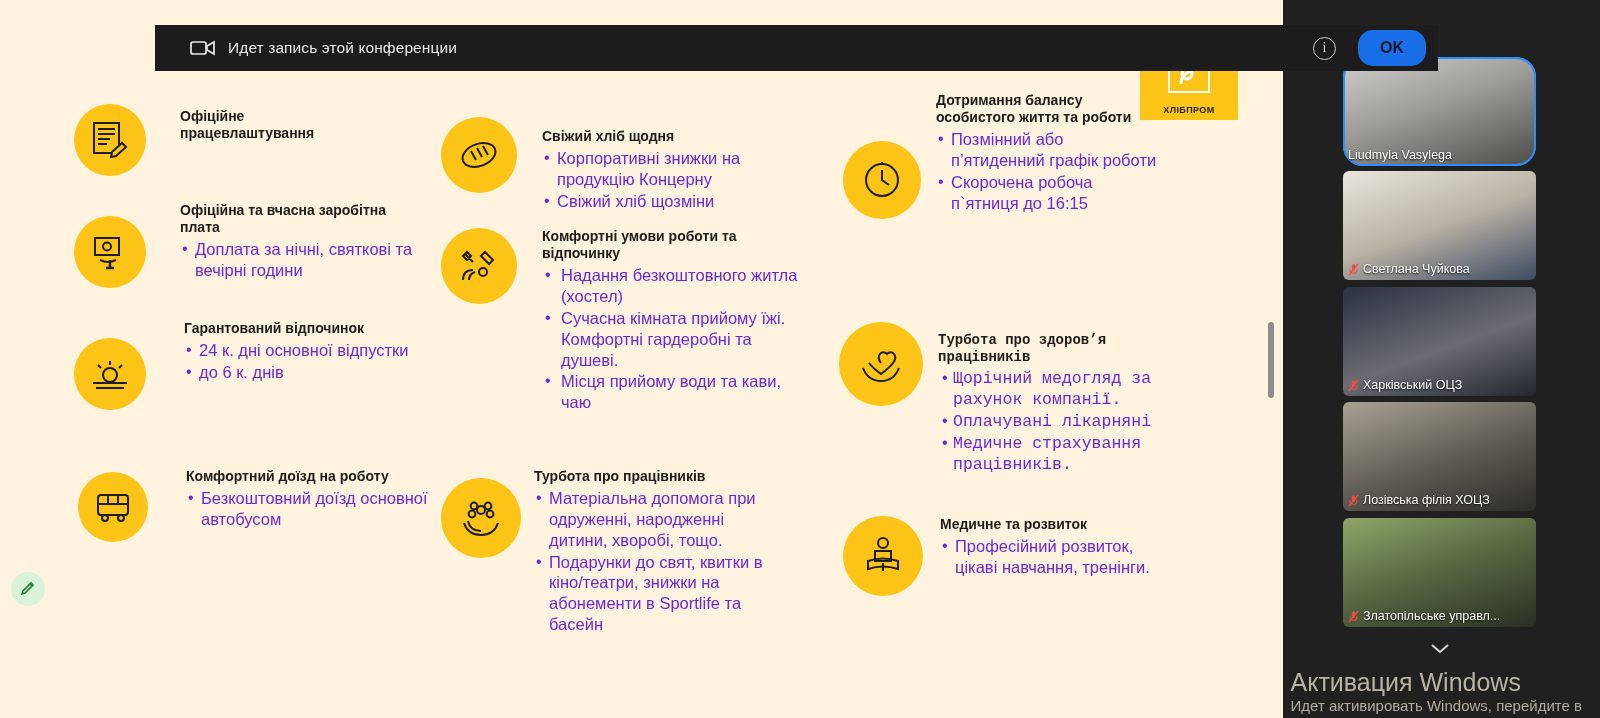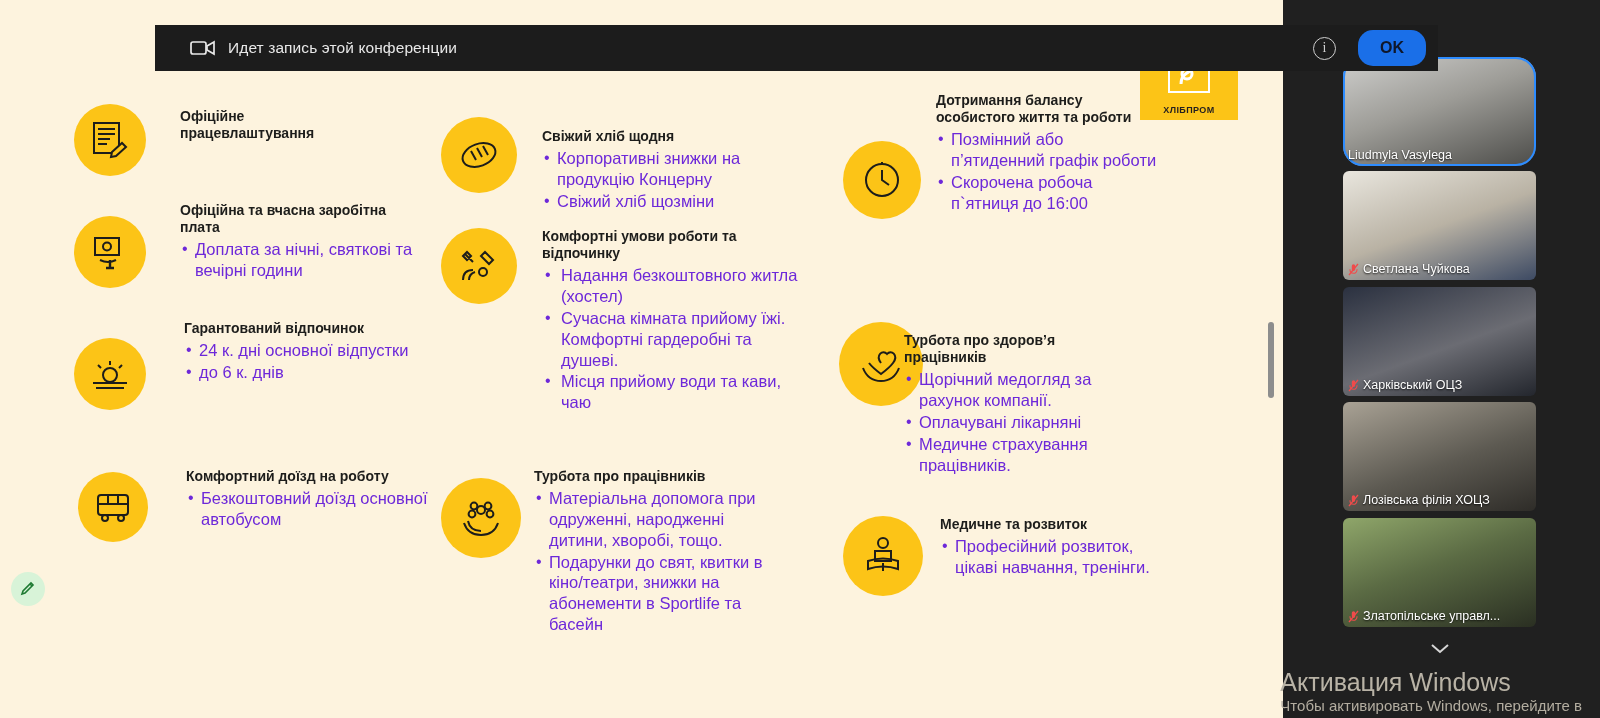--- a/index.html
+++ b/index.html
@@ -259,31 +259,31 @@
         <svg width="50" height="50" viewBox="0 0 50 50" fill="none" stroke="#1d1d1b" stroke-width="2">
           <circle cx="25" cy="25" r="16"></circle>
           <path d="M25 15 v10 l7 5"></path>
           <line x1="25" y1="7" x2="25" y2="10"></line>
         </svg>
       </div>
       <div class="blk" style="left:936px; top:92px; width:222px;">
         <h3>Дотримання балансу особистого життя та роботи</h3>
         <ul>
           <li>Позмінний або п’ятиденний графік роботи</li>
-          <li>Скорочена робоча п`ятниця до 16:00</li>
+          <li>Скорочена робоча п`ятниця до 16:15</li>
         </ul>
       </div>
 
       <div class="bubble" style="left:839px; top:322px; width:84px; height:84px;">
         <svg width="52" height="52" viewBox="0 0 52 52" fill="none" stroke="#1d1d1b" stroke-width="2">
           <path d="M26 25 c-6-8 2-14 6-9 4-5 12 1 6 9 -3 4-8 8-12 11 -4-3-9-7-12-11"></path>
           <path d="M8 30 q5 13 18 13 t18-13"></path>
         </svg>
       </div>
-      <div class="blk" style="left:904px; top:332px; width:230px;">
+      <div class="blk" style="left:938px; top:332px; width:230px;font-family:Liberation Mono, monospace;">
         <h3>Турбота про здоров’я працівників</h3>
         <ul>
           <li>Щорічний медогляд за рахунок компанії.</li>
           <li>Оплачувані лікарняні</li>
           <li>Медичне страхування працівників.</li>
         </ul>
       </div>
 
       <div class="bubble" style="left:843px; top:516px; width:80px; height:80px;">
         <svg width="50" height="50" viewBox="0 0 50 50" fill="none" stroke="#1d1d1b" stroke-width="2">
@@ -377,16 +377,16 @@
         <path d="M17 7 l7-4 v12 l-7-4z"></path>
       </svg>
     </div>
     <div class="banner-text">Идет запись этой конференции</div>
     <div class="info-icon">i</div>
     <button class="ok-btn">OK</button>
   </div>
 
   <div class="wm">
     <div class="t1">Активация Windows</div>
-    <div class="t2">Чтобы активировать Windows, перейдите в</div>
+    <div class="t2">Идет активировать Windows, перейдите в</div>
   </div>
 
 </div>
 
 </body></html>

